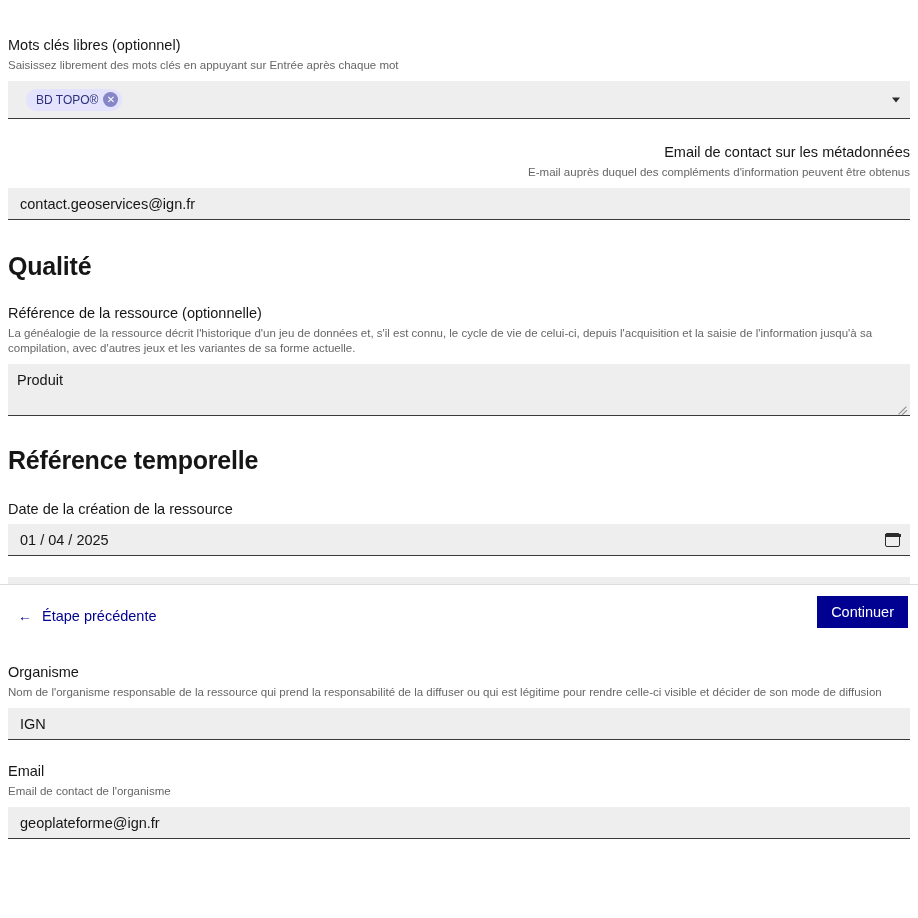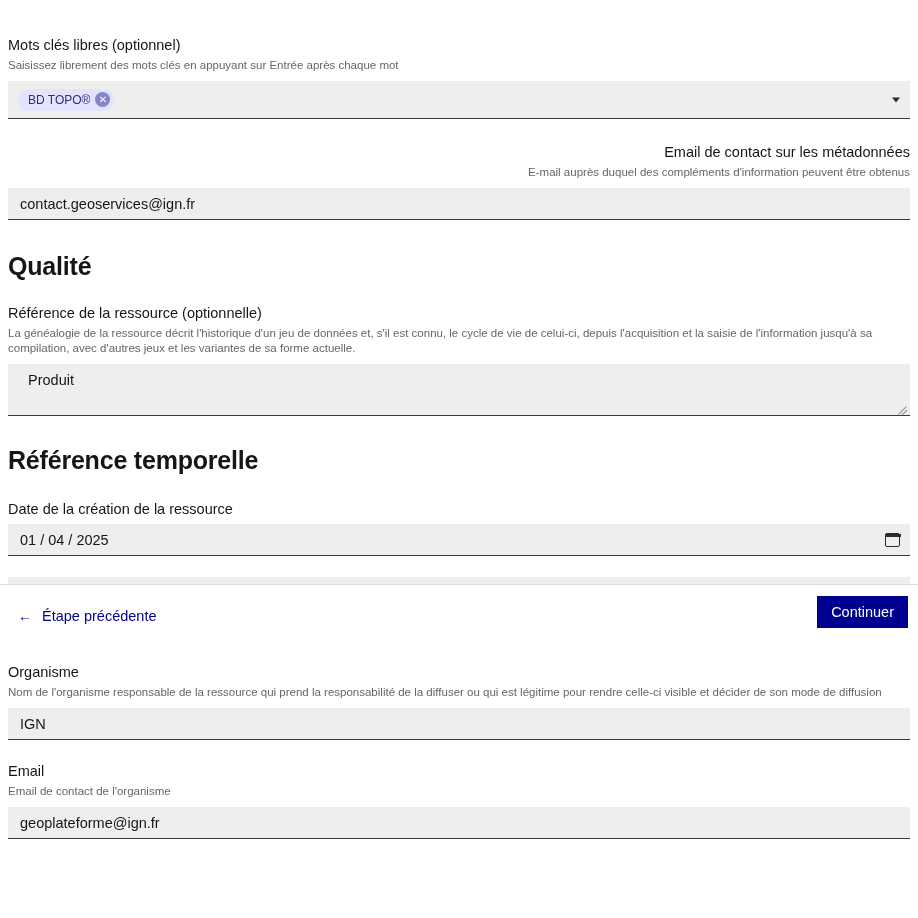--- a/index.html
+++ b/index.html
@@ -45,21 +45,21 @@
     line-height: 32px;
     font-size: 14.5px;
     color: #161616;
     padding: 4px 12px;
     display: flex;
     align-items: center;
     position: relative;
   }
   .tag-input {
     height: 38px;
-    padding: 0 26px 0 10px;
+    padding: 0 26px 0 18px;
   }
   .tag {
     display: inline-flex;
     align-items: center;
     background: #e3e3fd;
     color: #2f2f7a;
     border-radius: 12px;
     font-size: 12px;
     height: 22px;
     padding: 0 4px 0 10px;
@@ -88,21 +88,21 @@
     border-top: 5px solid #2b2b2b;
   }
   .textarea-box {
     width: 100%;
     background: #eeeeee;
     border: none;
     border-bottom: 1px solid #3a3a3a;
     min-height: 52px;
     font-size: 14.5px;
     color: #161616;
-    padding: 8px 20px;
+    padding: 8px 9px;
     position: relative;
   }
   .resize-grip {
     position: absolute;
     right: 2px;
     bottom: 1px;
     width: 12px;
     height: 12px;
   }
   .resize-grip span {

